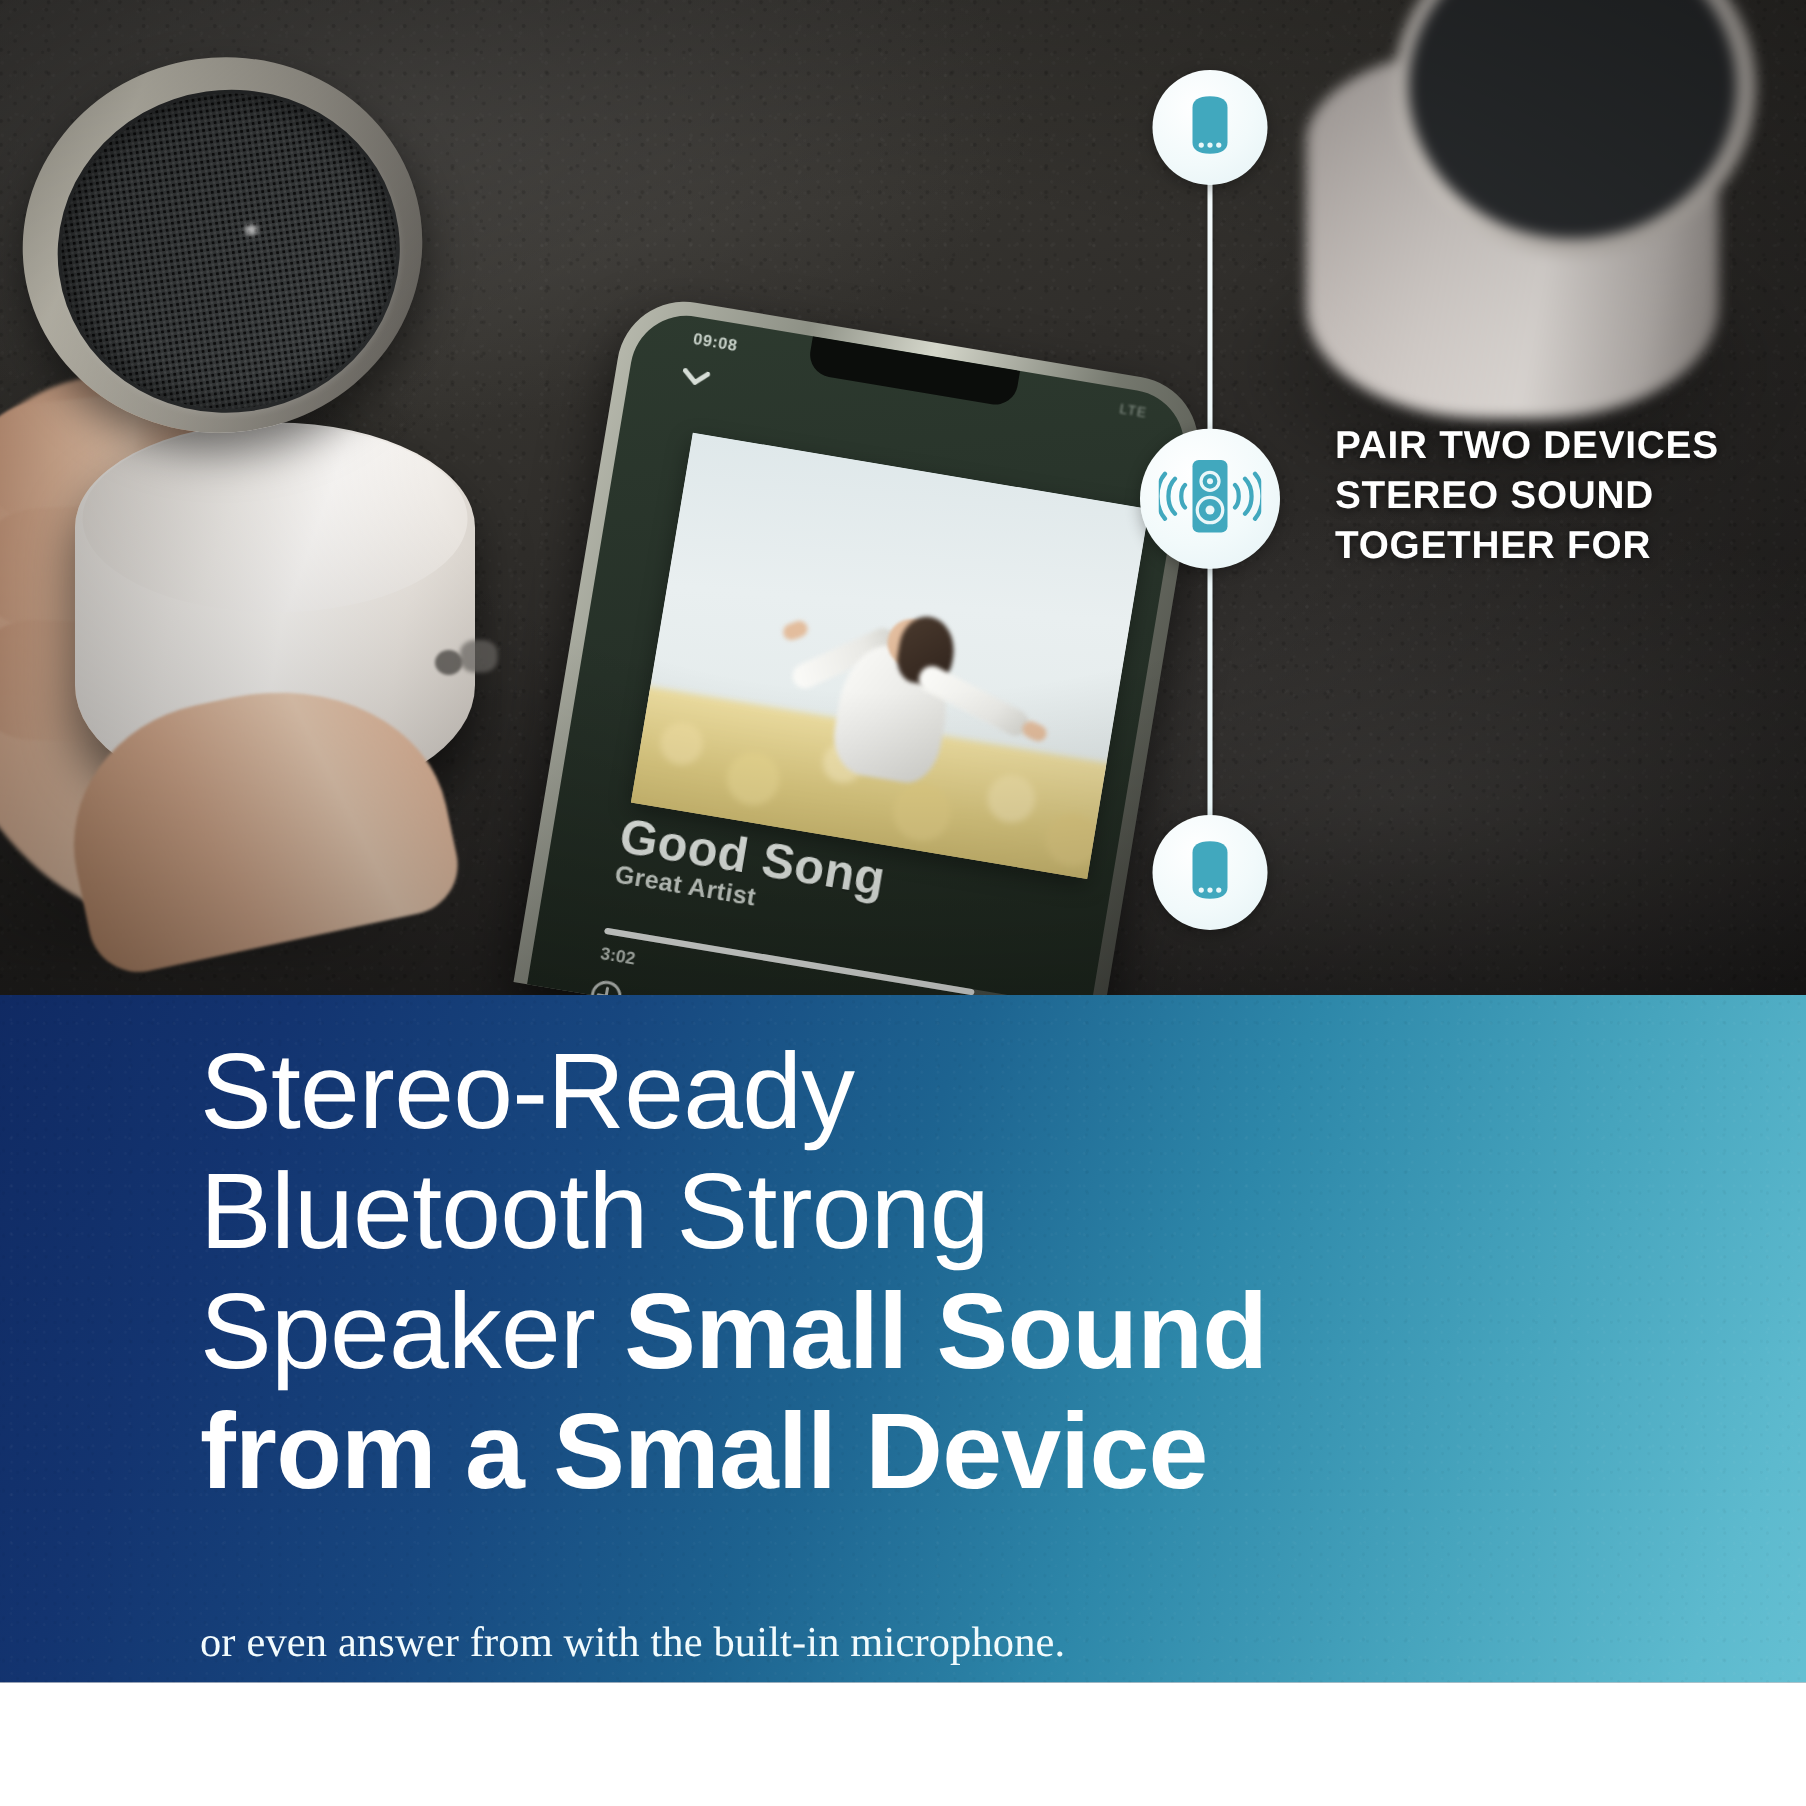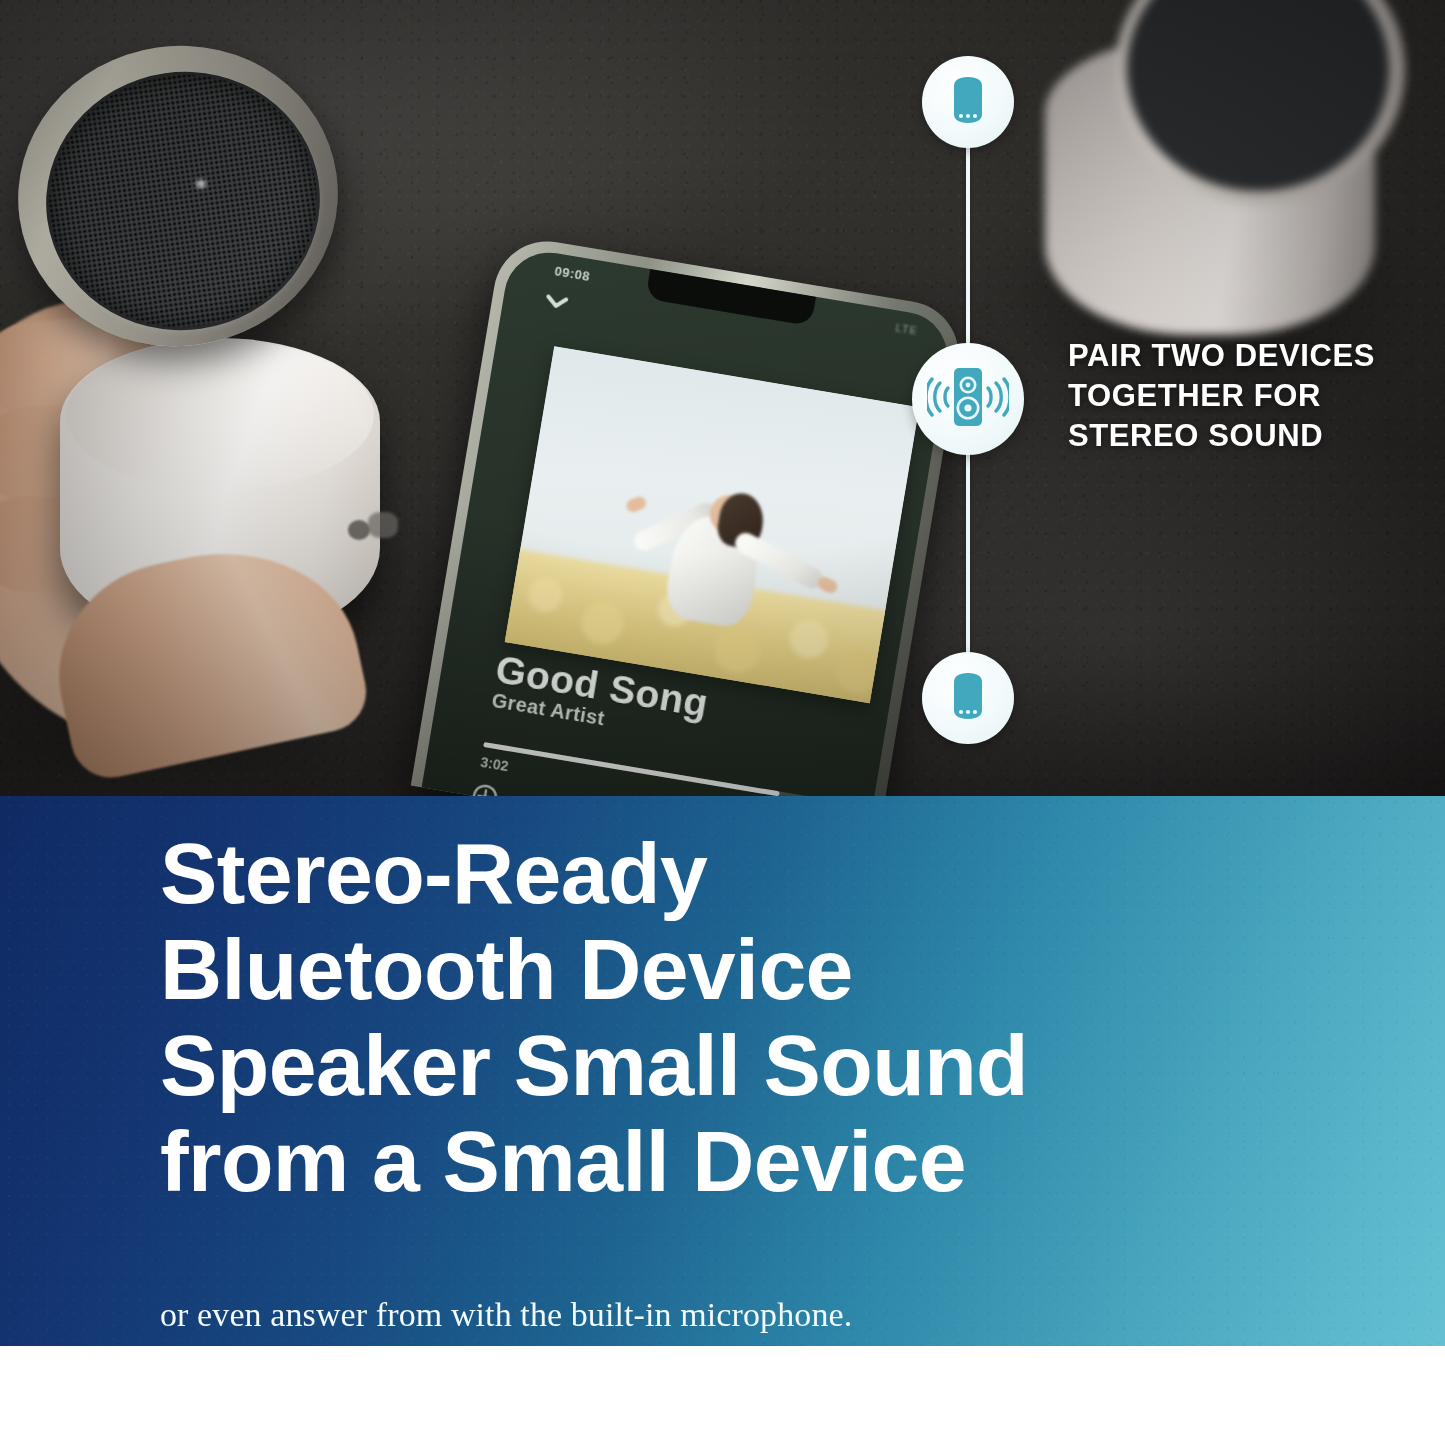--- a/index.html
+++ b/index.html
@@ -423,21 +423,21 @@
 
   .headline {
     position: absolute;
     left: 160px; top: 826px;
     width: 1190px;
     color: #ffffff;
     font-size: 86px;
     line-height: 1.115;
     letter-spacing: -.6px;
   }
-  .hl-light { font-weight: 700; }
+  .hl-light { font-weight: 400; }
   .hl-bold  { font-weight: bold; }
 
   .subcopy {
     position: absolute;
     left: 160px; top: 1289px;
     width: 1180px;
     color: #f2fbfd;
     font-family: "Liberation Serif", serif;
     font-size: 34px;
     line-height: 1.52;
@@ -561,32 +561,32 @@
           <path d="M6 10 C6 4.5 10.5 1 20 1 C29.5 1 34 4.5 34 10 L34 38 C34 43.5 29.5 47 20 47 C10.5 47 6 43.5 6 38 Z" fill="#41A8BE"></path>
           <circle cx="13" cy="40" r="2.1" fill="#EAF7F9"></circle>
           <circle cx="20" cy="40" r="2.1" fill="#EAF7F9"></circle>
           <circle cx="27" cy="40" r="2.1" fill="#EAF7F9"></circle>
         </svg>
       </span>
     </div>
 
     <div class="callout-text">
       <div>PAIR TWO DEVICES</div>
+      <div>STEREO SOUND</div>
       <div>TOGETHER FOR</div>
-      <div>STEREO SOUND</div>
     </div>
   </div>
 
   <div class="blue-panel">
     <div class="panel-noise"></div>
   </div>
 
   <div class="headline">
     <div class="hl-light">Stereo-Ready</div>
-    <div class="hl-light">Bluetooth Device</div>
+    <div class="hl-light">Bluetooth Strong</div>
     <div><span class="hl-light">Speaker </span><span class="hl-bold">Small Sound</span></div>
     <div class="hl-bold">from a Small Device</div>
   </div>
 
   <div class="subcopy">
     <div>or even answer from with the built-in microphone.</div>
   </div>
 
 </div>
 

